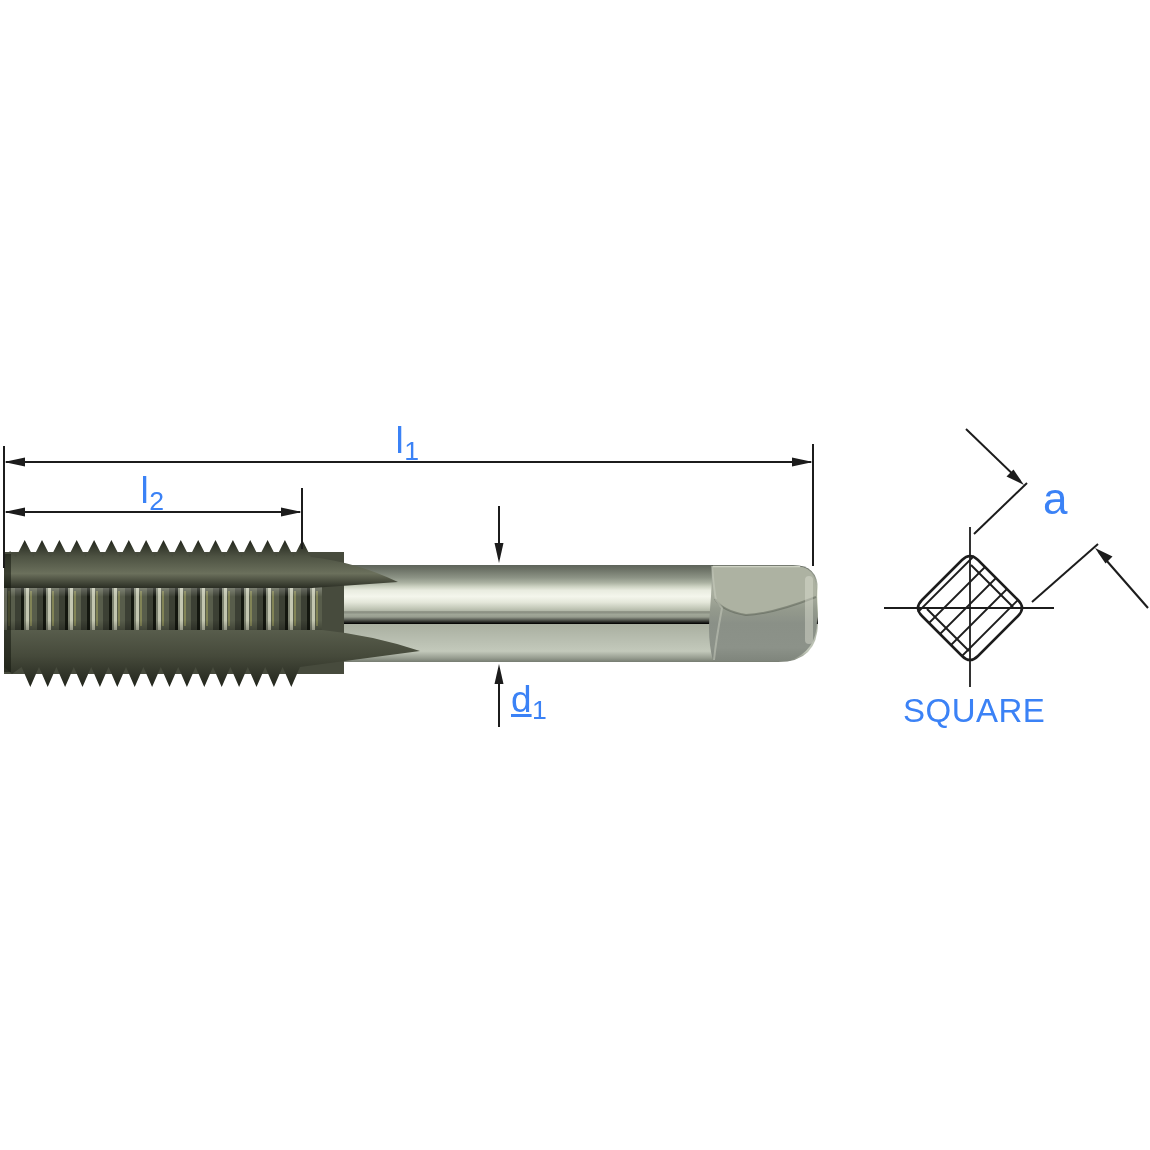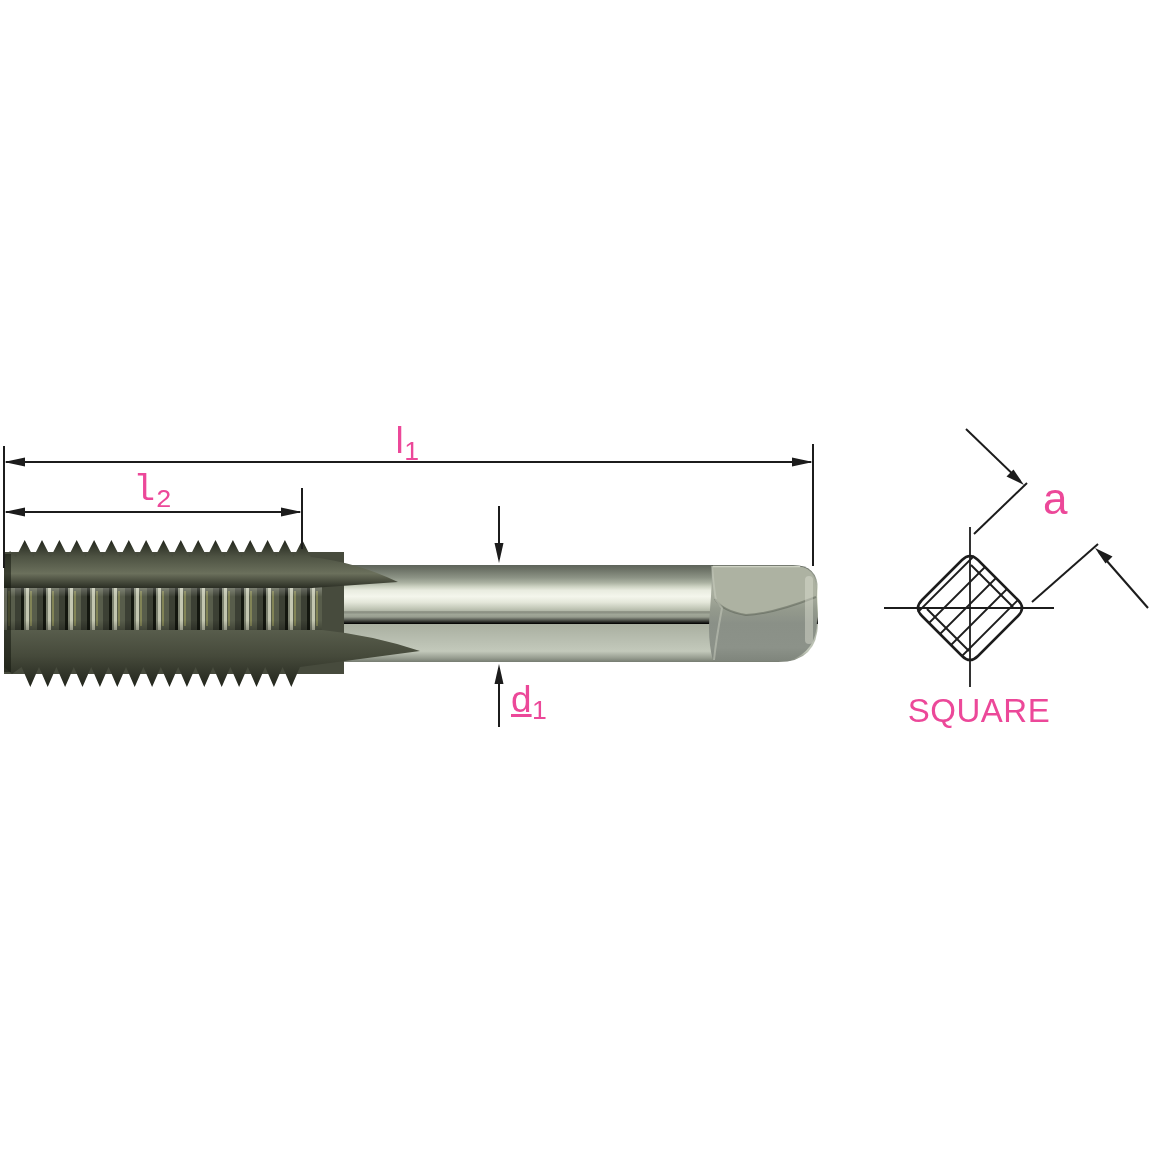--- a/index.html
+++ b/index.html
@@ -9,35 +9,35 @@
     background:#ffffff;
     overflow:hidden;
     font-family:"Liberation Sans", sans-serif;
     color:#1c1c1c;
   }
   #drawing{position:absolute;left:0;top:0;}
   .dimlabel{
     position:absolute;
     font-size:37px;
     line-height:1;
-    color:#ec4899;
+    color:#3b82f6;
     white-space:nowrap;
   }
   .dimlabel sub{
     font-size:0.72em;
     vertical-align:baseline;
     position:relative;
     top:0.28em;
     left:0.02em;
   }
   #label-l1{left:382px;top:422px;width:50px;text-align:center;}
-  #label-l2{left:127px;top:472px;width:50px;text-align:center;font-family:Liberation Mono, monospace;}
+  #label-l2{left:127px;top:472px;width:50px;text-align:center;}
   #label-d1{left:511px;top:681px;text-decoration:underline;}
   #label-a{left:1043px;top:477px;font-size:44px;}
-  #label-square{left:903px;top:694px;width:152px;text-align:center;font-size:33px;letter-spacing:0.5px;}
+  #label-square{left:903px;top:694px;width:152px;font-size:33px;letter-spacing:0.5px;}
 </style>
 </head>
 <body>
 
 <div id="canvas">
 
   <svg id="drawing" width="1150" height="1150" viewBox="0 0 1150 1150" xmlns="http://www.w3.org/2000/svg">
 
     <defs>
       <linearGradient id="shankGrad" x1="0" y1="565" x2="0" y2="663" gradientUnits="userSpaceOnUse">

